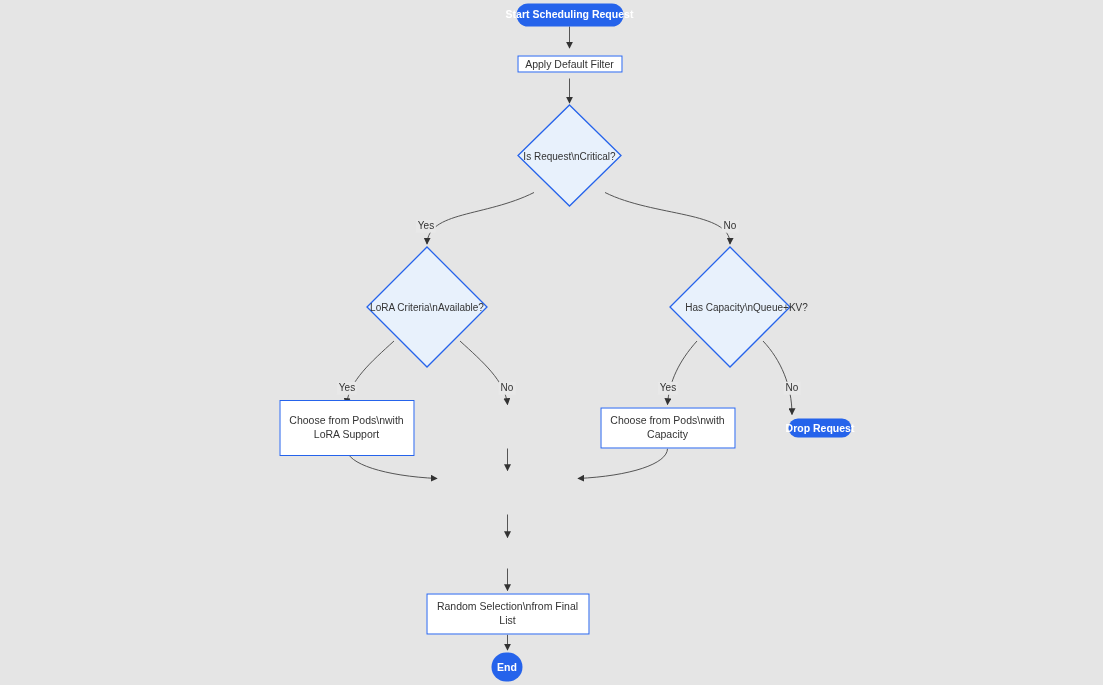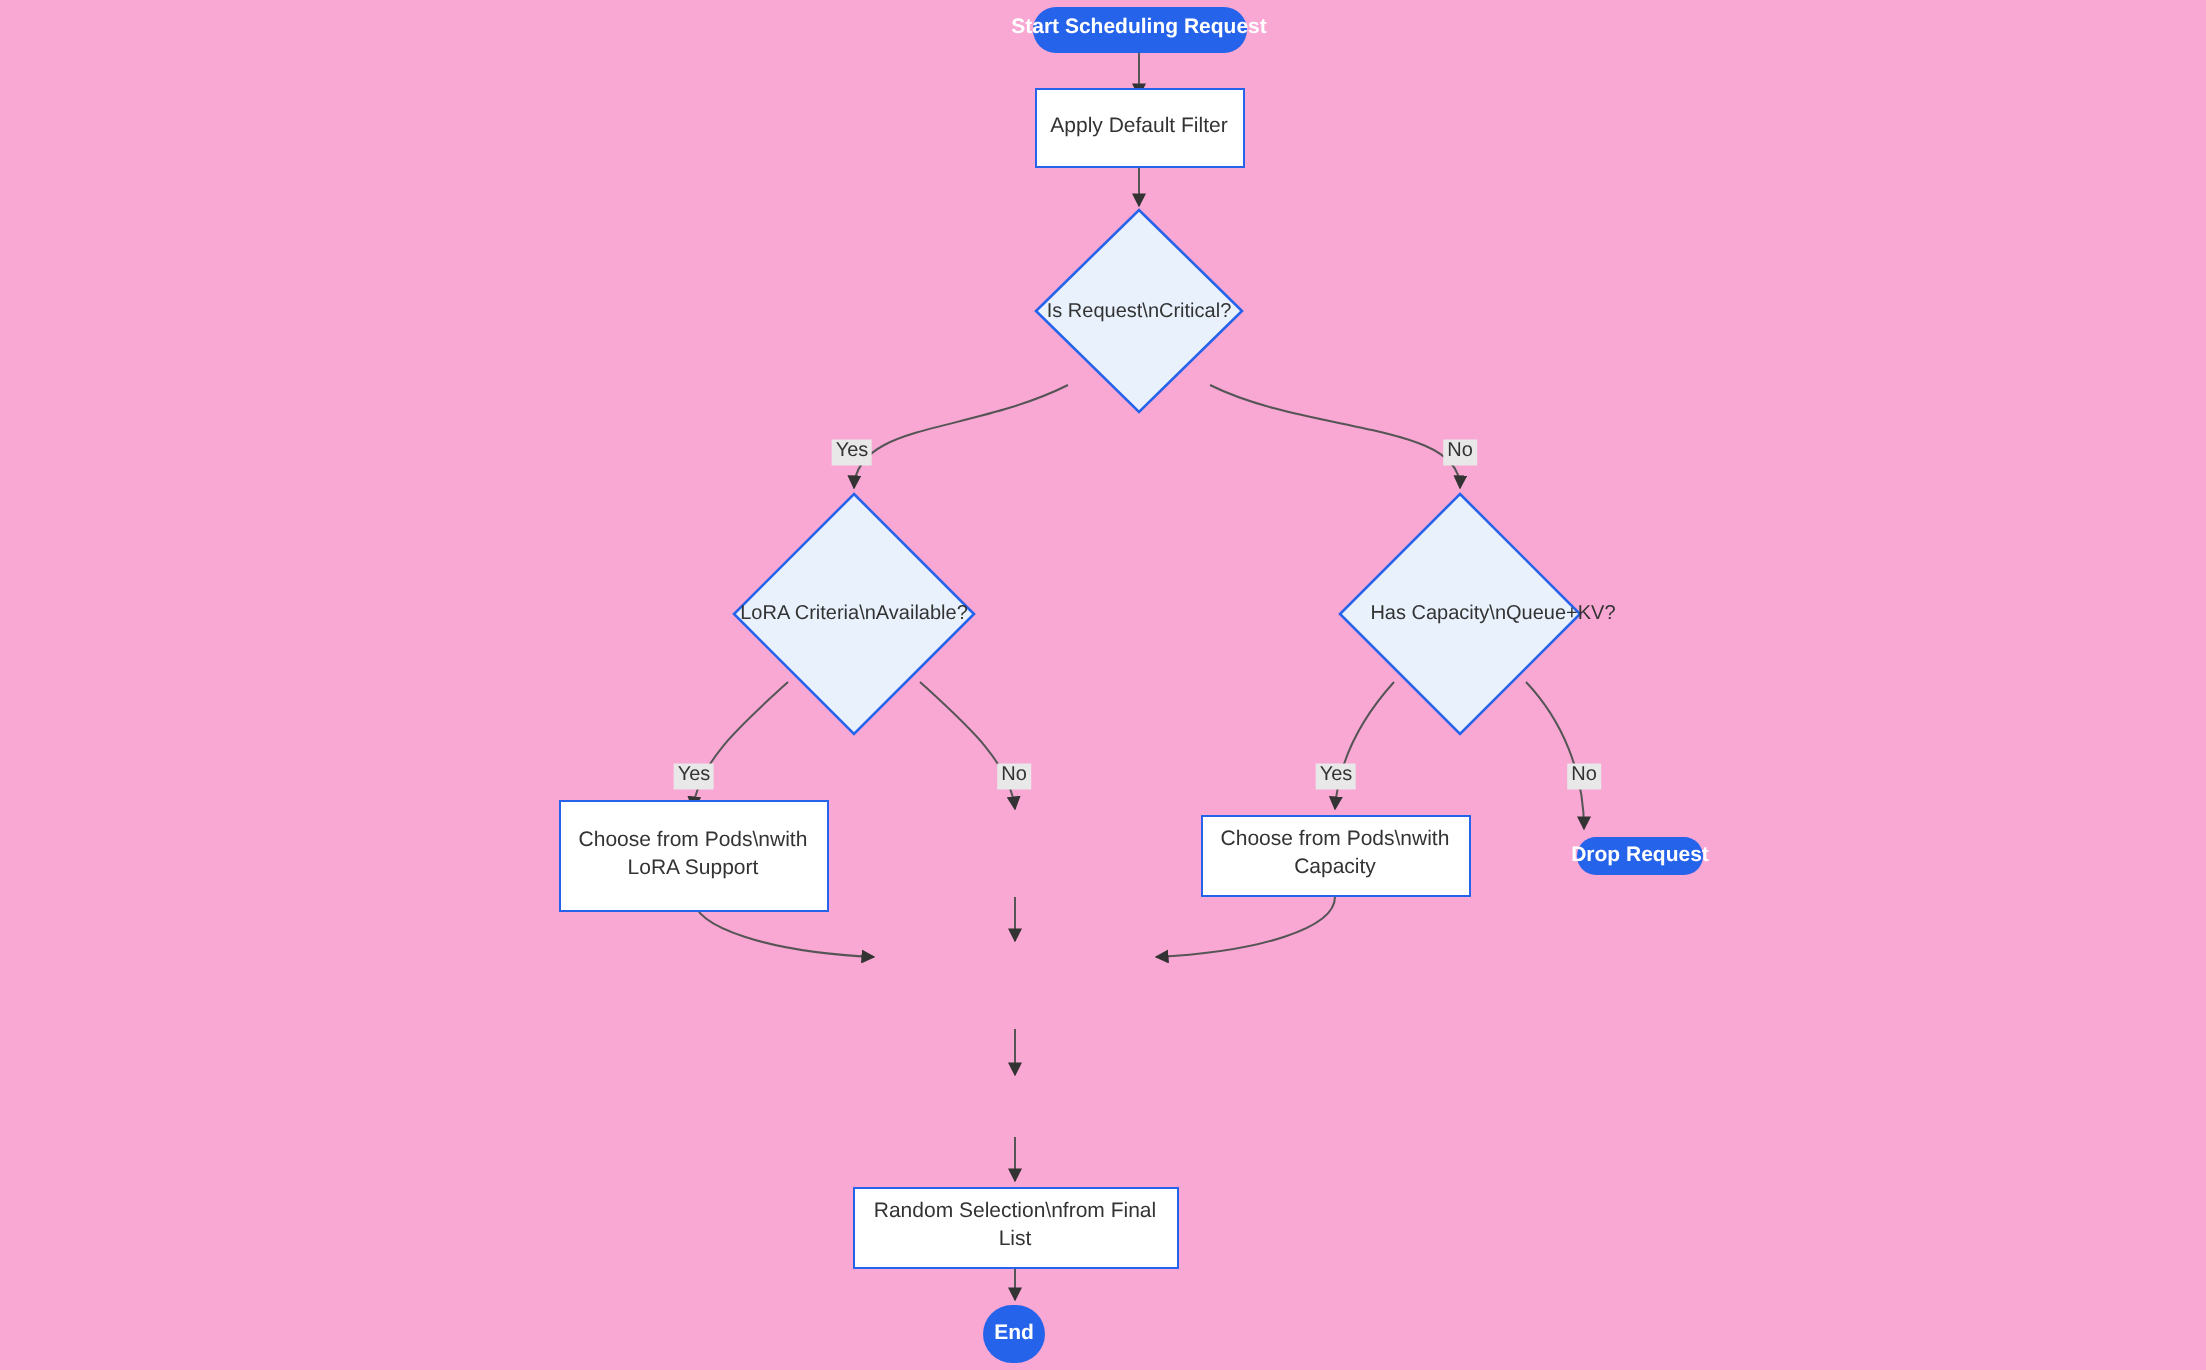--- a/index.html
+++ b/index.html
@@ -1,19 +1,19 @@
 <!DOCTYPE html>
 <html><head>
 <meta charset="utf-8">
 <style>
   html,body{margin:0;padding:0;background:#fff;}
   #diagram{
     position:relative;
     width:1103px;height:685px;
-    background:#f9a8d4;
+    background:#e5e5e5;
     font-family:"Liberation Sans","DejaVu Sans",sans-serif;
     overflow:hidden;
   }
   #edge-layer{position:absolute;left:0;top:0;width:1103px;height:685px;}
   #node-layer{position:absolute;left:0;top:0;width:1103px;height:685px;pointer-events:none;}
   .edge-path{fill:none;stroke:#555555;stroke-width:1;}
   .decision-shape{fill:#e8f1fc;stroke:#2563eb;stroke-width:1.3;}
   .node{
     position:absolute;transform:translate(-50%,-50%);
     display:flex;align-items:center;justify-content:center;
@@ -55,21 +55,21 @@
       <path d="M667.5,448.5 C667.5,464 630,476 578,478.5" class="edge-path" marker-end="url(#arrow)"></path>
       <path d="M507.5,514.5 L507.5,537.5" class="edge-path" marker-end="url(#arrow)"></path>
       <path d="M507.5,568.5 L507.5,590.5" class="edge-path" marker-end="url(#arrow)"></path>
       <path d="M507.5,634.5 L507.5,650" class="edge-path" marker-end="url(#arrow)"></path>
       <polygon points="569.5,105 621,155.5 569.5,206 518,155.5" class="decision-shape"></polygon>
       <polygon points="427,247 487,307 427,367 367,307" class="decision-shape"></polygon>
       <polygon points="730,247 790,307 730,367 670,307" class="decision-shape"></polygon>
     </svg>
   <div id="node-layer">
       <div class="node terminal" style="left: 569.5px; top: 14.5px; width: 107px; height: 23px;">Start Scheduling Request</div>
-      <div class="node process" style="left: 569.5px; top: 64px; width: 105px; height: 40px;">Apply Default Filter</div>
+      <div class="node process" style="left: 569.5px; top: 64px; width: 105px; height: 17px;">Apply Default Filter</div>
       <div class="node decision" style="left: 569.5px; top: 155.5px;">Is Request\nCritical?</div>
       <div class="node decision" style="left: 427px; top: 307px;">LoRA Criteria\nAvailable?</div>
       <div class="node decision" style="left: 730px; top: 307px; padding-left: 33px;">Has Capacity\nQueue+KV?</div>
       <div class="node process" style="left: 346.5px; top: 427.5px; width: 135px; height: 56px;">Choose from Pods\nwith LoRA Support</div>
       <div class="node process" style="left: 667.5px; top: 427.5px; width: 135px; height: 41px;">Choose from Pods\nwith Capacity</div>
       <div class="node terminal" style="left: 820px; top: 428px; width: 63px; height: 19px;">Drop Request</div>
       <div class="node process" style="left: 507.5px; top: 613.5px; width: 163px; height: 41px;">Random Selection\nfrom Final List</div>
       <div class="node terminal" style="left: 507px; top: 667px; width: 31px; height: 29px;">End</div>
       <div class="edge-label" style="left: 426px; top: 226px;">Yes</div>
       <div class="edge-label" style="left: 730px; top: 226px;">No</div>

